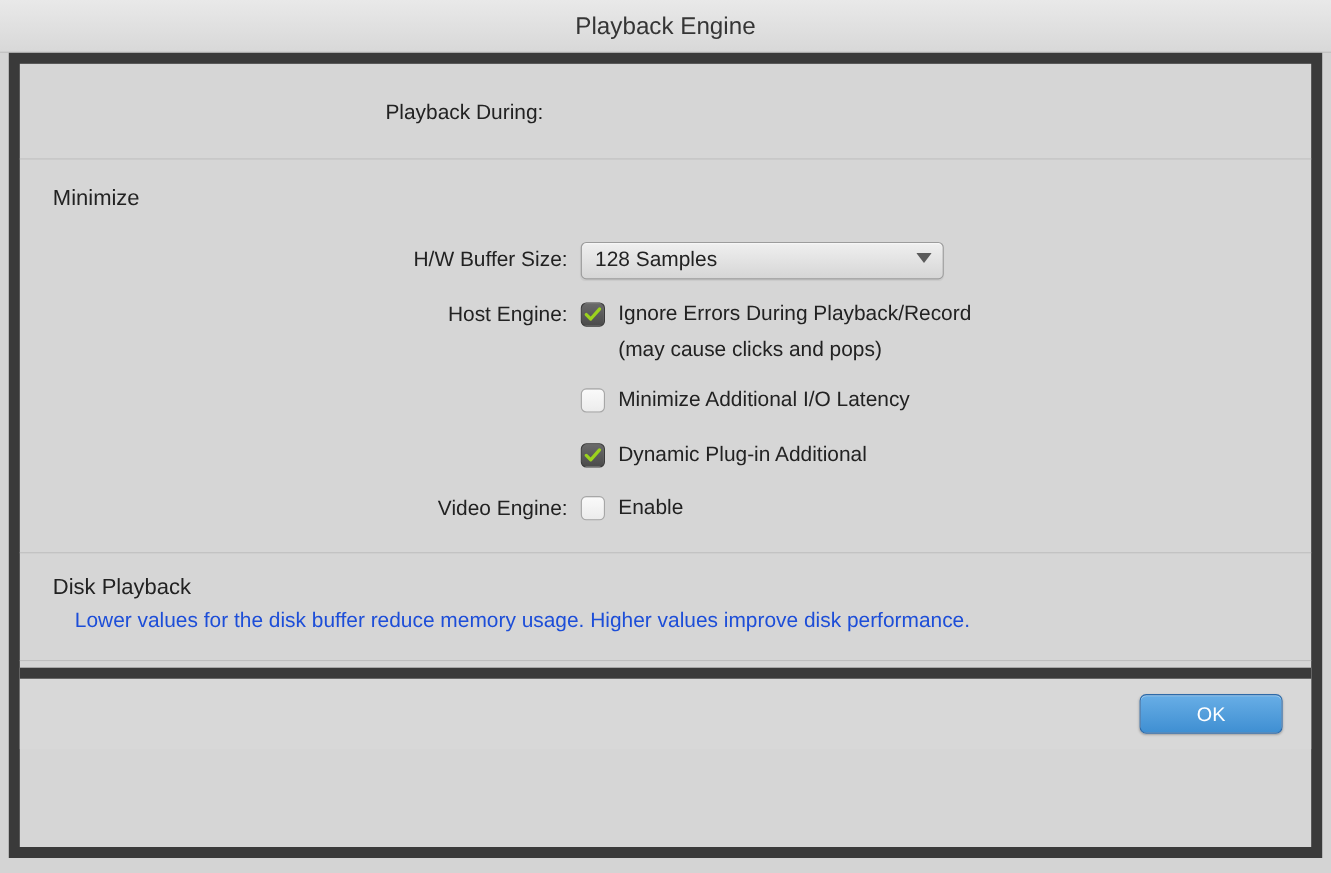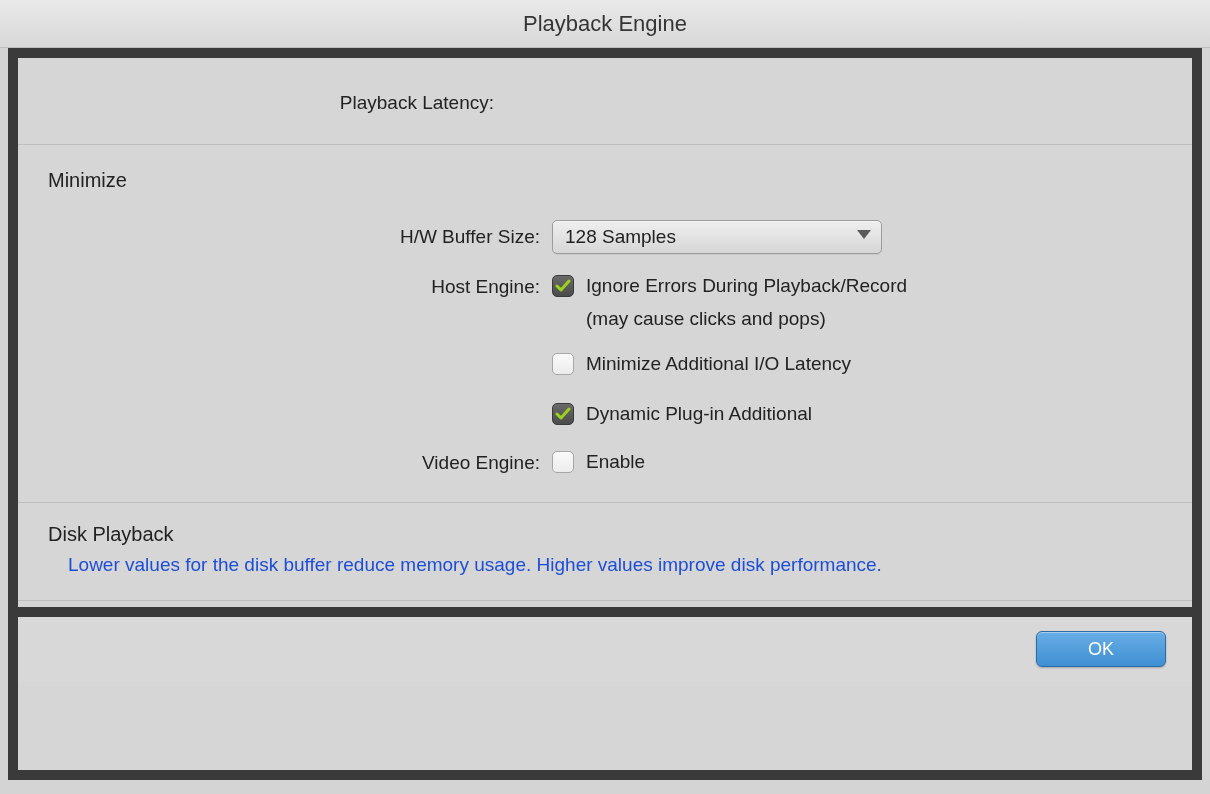--- a/index.html
+++ b/index.html
@@ -163,36 +163,36 @@
     border-radius: 6px;
     background: linear-gradient(#68aee6, #3f8fd2);
     color: #fff;
     font-size: 18px;
     box-shadow: 0 1px 0 rgba(255,255,255,.4) inset, 0 1px 2px rgba(0,0,0,.25);
     display:flex; align-items:center; justify-content:center;
     cursor: pointer;
   }
 
   
-  .settings-body { padding-top: 28px; padding-left: 24px; }
+  .settings-body { padding-top: 28px; }
 </style>
 </head>
 <body>
 
 <div class="window">
 
   <div class="titlebar">
     <span>Playback Engine</span>
   </div>
 
   <div class="outer-frame">
 
     <div class="panel-top">
       <div class="row">
-        <div class="lbl" style="width:488px">Playback Latency:</div>
+        <div class="lbl" style="width:488px">Playback During:</div>
       </div>
     </div>
 
     <div class="panel-settings">
       <div class="section-title">Minimize</div>
 
       <div class="settings-body">
 
         <div class="row">
           <div class="lbl">H/W Buffer Size:</div>

